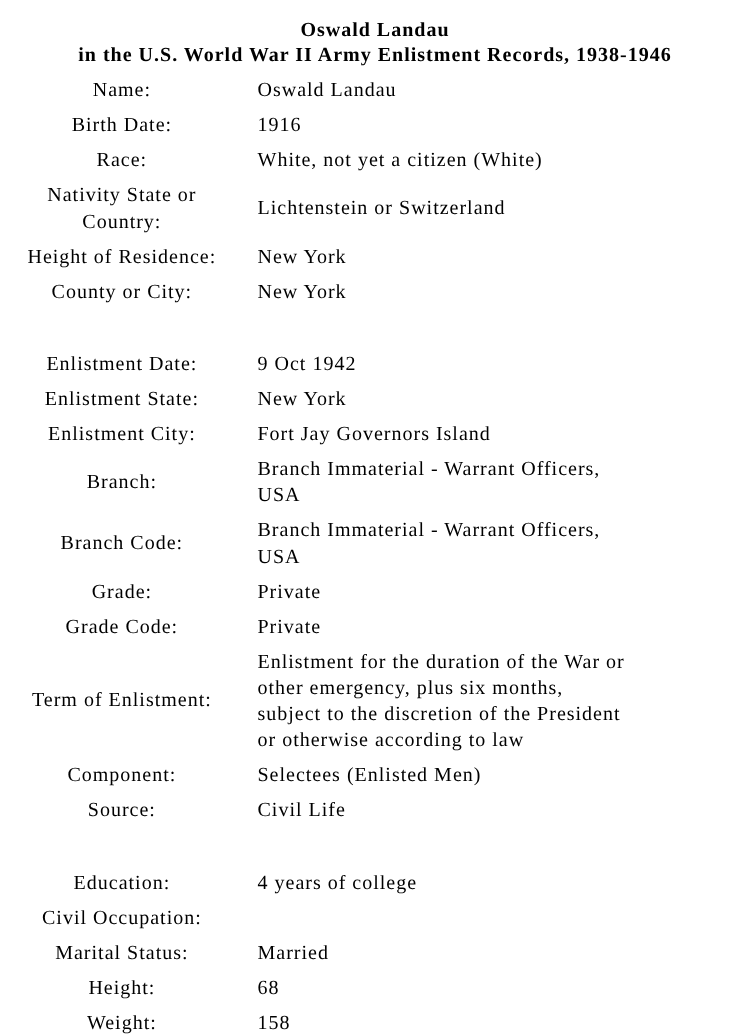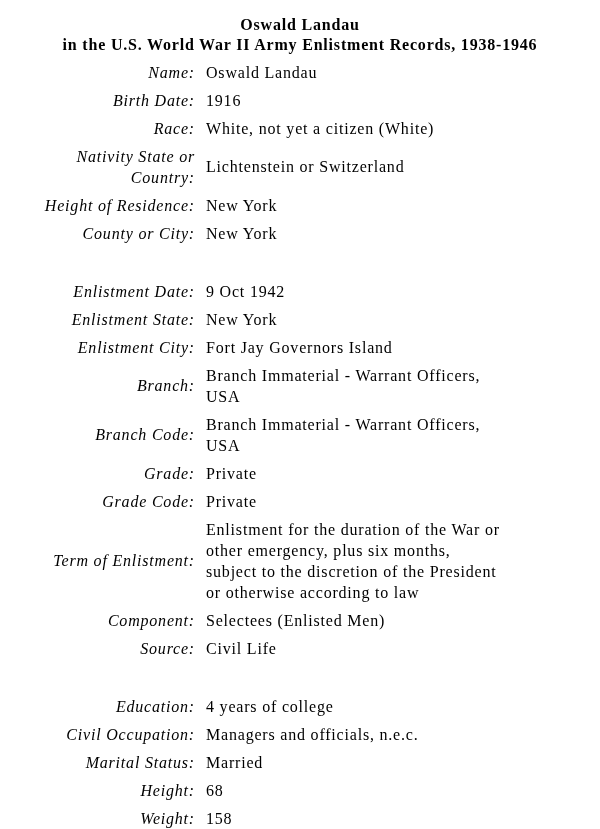--- a/index.html
+++ b/index.html
@@ -39,23 +39,22 @@
   .section:last-child {
     margin-bottom: 12px;
   }
   .row {
     display: flex;
     align-items: center;
     padding: 3.5px 0;
   }
   .label {
     flex: 0 0 195px;
-    text-align: right;
+    text-align: center;
     white-space: pre-line;
-    font-style: italic;
   }
   .value {
     margin-left: 11px;
     max-width: 378px;
     white-space: pre-line;
   }
 </style>
 </head>
 <body>
 
@@ -154,21 +153,20 @@
   </div>
 </div>
       <div class="section">
   <div class="row">
     <div class="label">Education:</div>
     <div class="value">4 years of college</div>
   </div>
 
   <div class="row">
     <div class="label">Civil Occupation:</div>
-    <div class="value">Managers and officials, n.e.c.</div>
   </div>
 
   <div class="row">
     <div class="label">Marital Status:</div>
     <div class="value">Married</div>
   </div>
 
   <div class="row">
     <div class="label">Height:</div>
     <div class="value">68</div>

